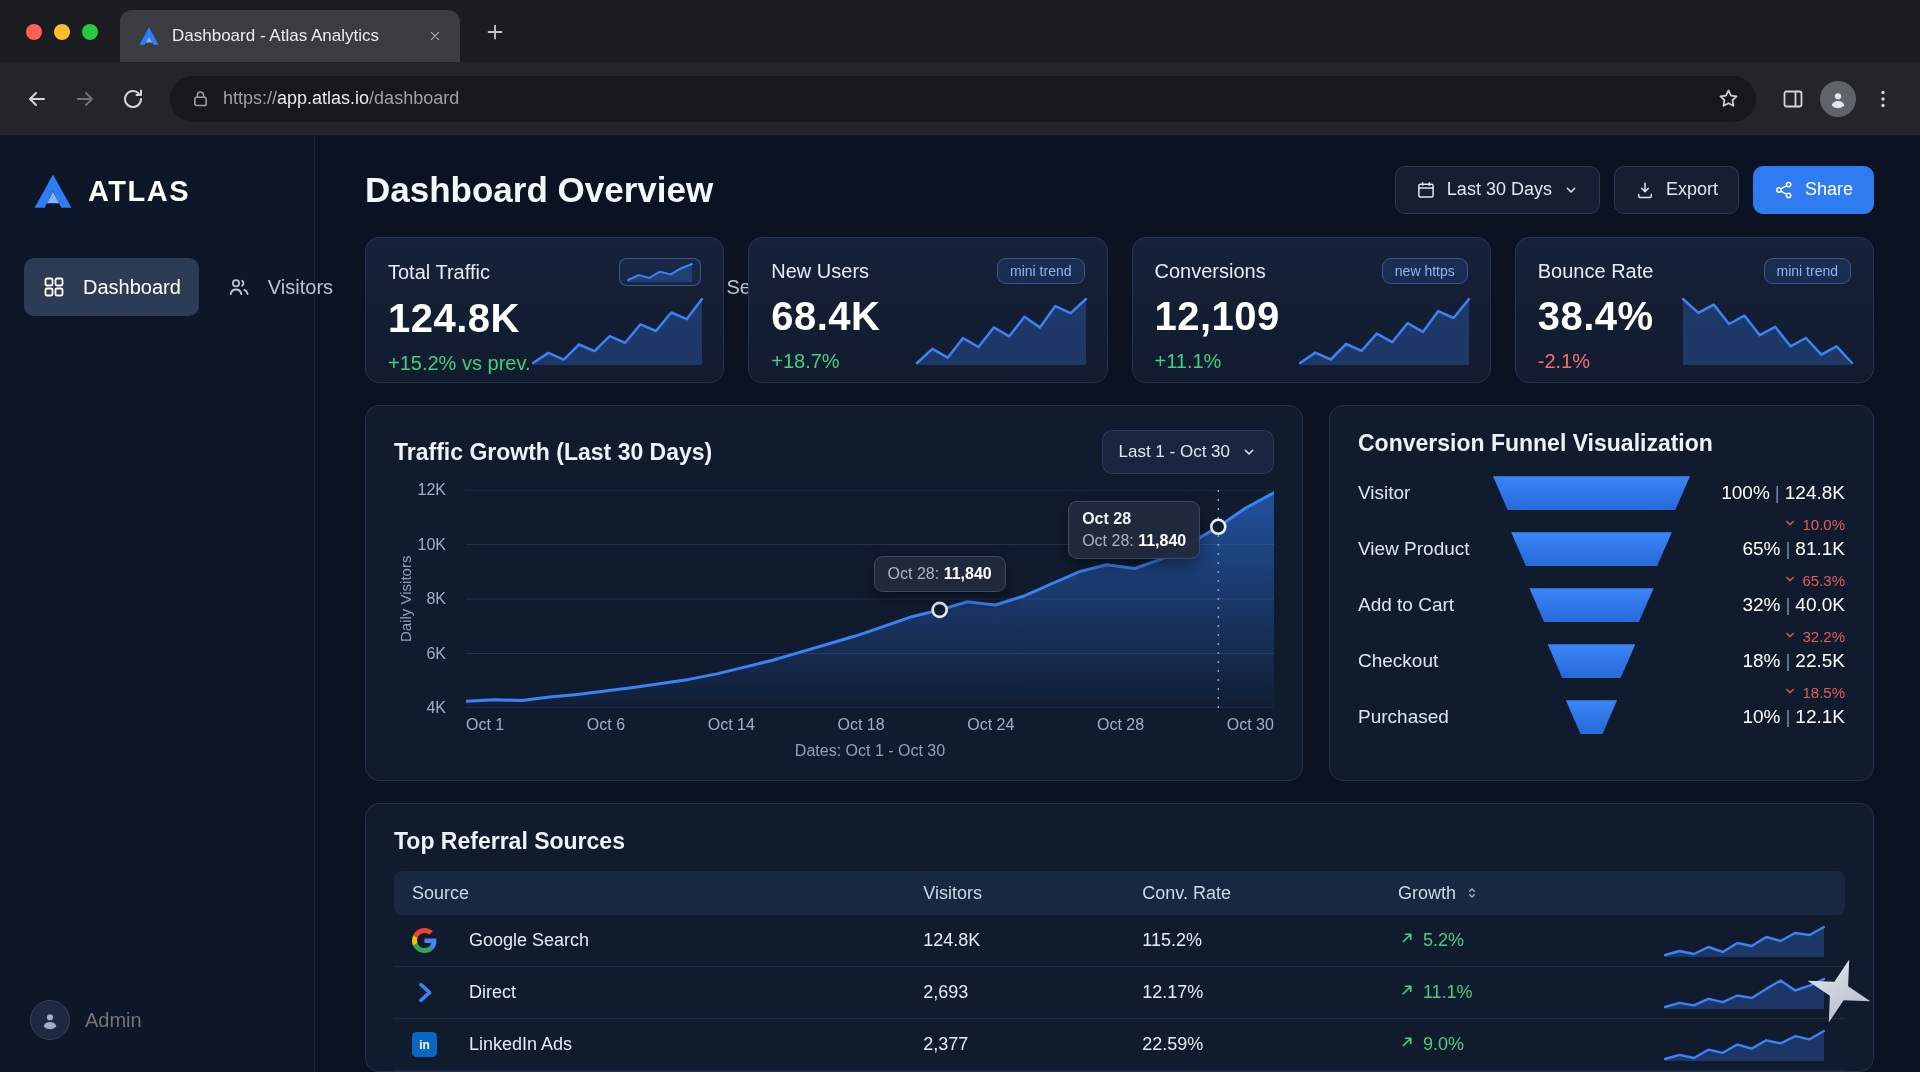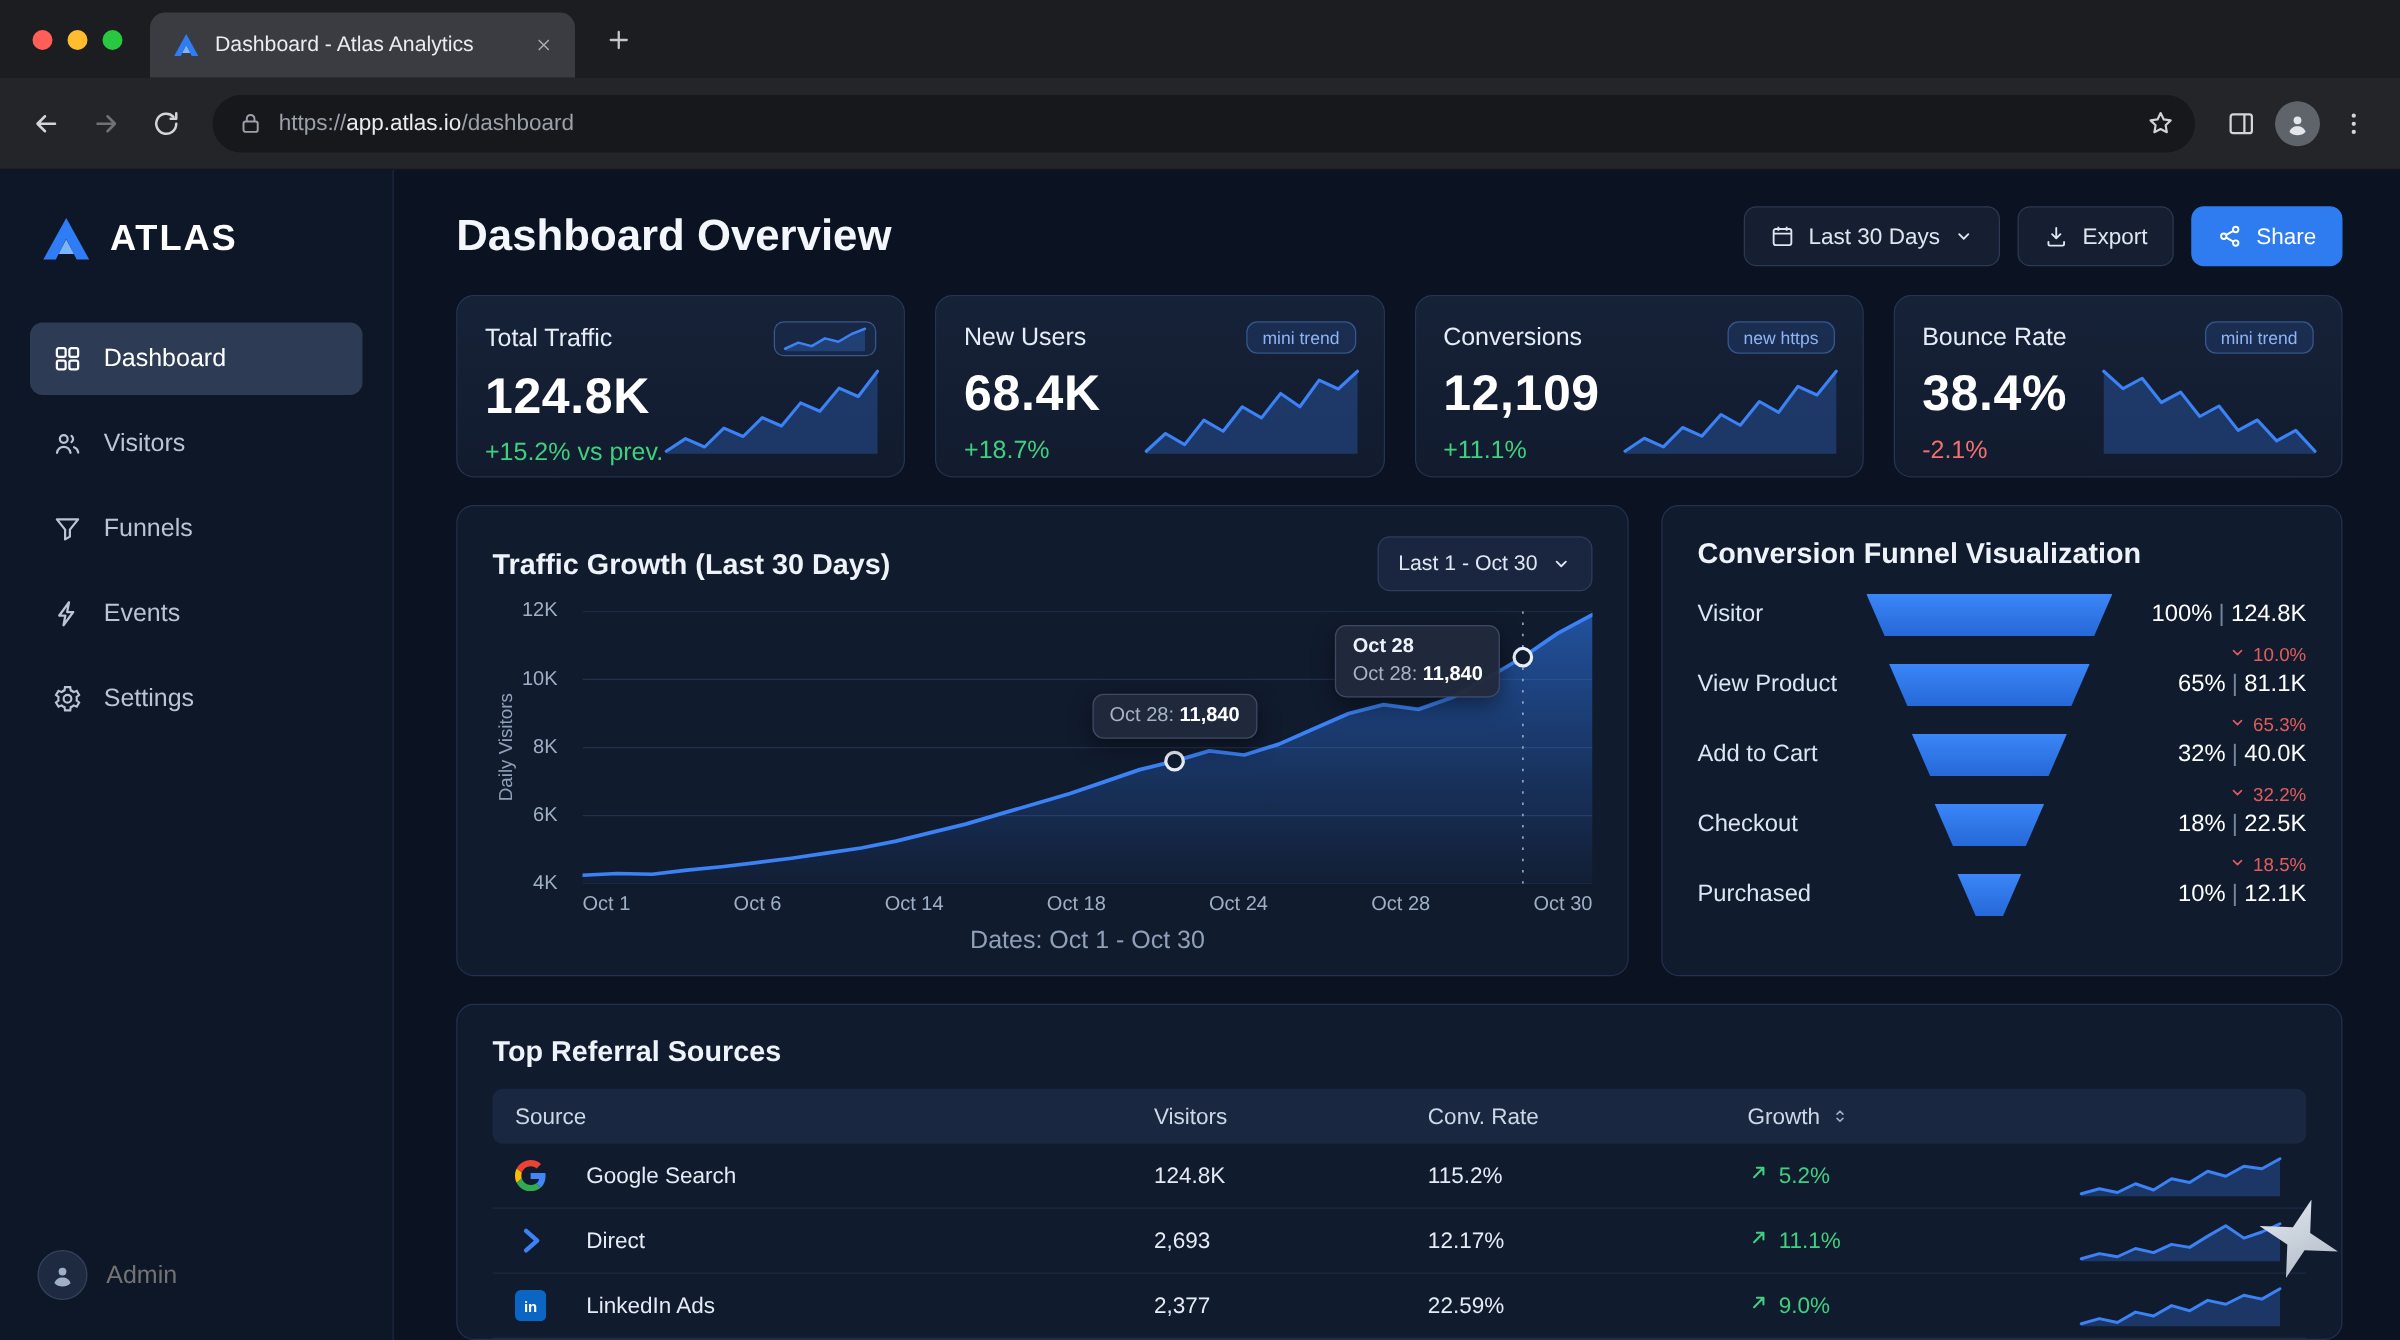--- a/index.html
+++ b/index.html
@@ -31,21 +31,21 @@
   .star{color:#cfd3d8;display:flex}.star svg{width:23px;height:23px}
   .avatar-sm{width:36px;height:36px;border-radius:50%;background:#5f646b;display:flex;align-items:center;justify-content:center;color:#e3e6ea;}
   .avatar-sm svg{width:22px;height:22px}
 
   
   .app{display:flex;height:936px;background:#0b1322;}
   .sidebar{width:315px;background:#0e1728;border-right:1px solid #1c2940;display:flex;flex-direction:column;padding:34px 24px 32px;}
   .brand{display:flex;align-items:center;gap:14px;padding-left:8px;}
   .brand-mark{display:flex}.brand-mark svg{width:42px;height:42px}
   .brand-name{color:#ffffff;font-size:29px;font-weight:700;letter-spacing:1.5px;}
-  .nav{margin-top:46px;display:flex;flex-direction:column;gap:10px;text-align:center;}
+  .nav{margin-top:46px;display:flex;flex-direction:row;gap:10px;text-align:center;}
   .nav-item{height:58px;border-radius:10px;display:flex;align-items:center;gap:17px;padding:0 18px;color:#b9c4d4;font-size:20px;}
   .nav-item.active{background:#2d3b54;color:#ffffff;}
   .nav-icon{display:flex}.nav-icon svg{width:24px;height:24px}
   .side-user{margin-top:auto;display:flex;align-items:center;gap:15px;padding-left:6px;color:#737373;font-size:20px;}
   .side-avatar{width:40px;height:40px;border-radius:50%;background:#1d2a40;border:1.5px solid #33425c;display:flex;align-items:center;justify-content:center;color:#9fb0c6;}
   .side-avatar svg{width:22px;height:22px}
 
   .main{flex:1;padding:28px 46px 0 50px;display:flex;flex-direction:column;overflow:hidden;}
   .main-head{display:flex;align-items:center;justify-content:space-between;height:52px;}
   .page-title{color:#f3f6fa;font-size:35px;font-weight:700;}
@@ -75,21 +75,21 @@
   .card-head{display:flex;align-items:center;justify-content:space-between;}
   .range-pill{height:44px;border-radius:10px;background:#1a2640;border:1px solid #2c3d5e;color:#dfe7f2;display:flex;align-items:center;gap:11px;padding:0 16px;font-size:17px;}
   .chart-zone{display:flex;margin-top:16px;align-items:flex-start;}
   .ylab{writing-mode:vertical-rl;transform:rotate(180deg);color:#8fa0b8;font-size:15px;height:218px;display:flex;align-items:center;justify-content:center;width:22px;}
   .yticks{width:50px;position:relative;height:218px;color:#9fb0c6;font-size:16px;}
   .yticks span{position:absolute;right:20px;transform:translateY(-50%);margin-left:33px;}
   .plot-col{flex:1;}
   .plot-wrap{position:relative;height:218px;}
   #plot{position:absolute;inset:0;}
   .xlabels{display:flex;justify-content:space-between;color:#9fb0c6;font-size:16px;margin-top:8px;}
-  .chart-caption{text-align:center;color:#8fa0b8;font-size:20px;margin-top:8px;}
+  .chart-caption{text-align:center;color:#8fa0b8;font-size:16px;margin-top:8px;}
   .tip{position:absolute;background:rgba(33,42,60,.96);border:1px solid #3c4a66;border-radius:9px;padding:8px 13px;white-space:nowrap;box-shadow:0 6px 18px rgba(0,0,0,.45);z-index:5;font-size:16px;}
   .tip-title{color:#eef3fa;font-weight:700;margin-bottom:4px;font-size:16px;}
   .tip-label{color:#a7b3c6;}
   .tip-value{color:#ffffff;font-weight:700;}
 
   
   .funnel-card{padding:24px 28px;}
   .funnel-rows{margin-top:18px;}
   .fstage{display:grid;grid-template-columns:135px 1fr 155px;align-items:center;height:36px;position:relative;margin-bottom:20px;}
   .flabel{color:#dce5f1;font-size:19px;}

